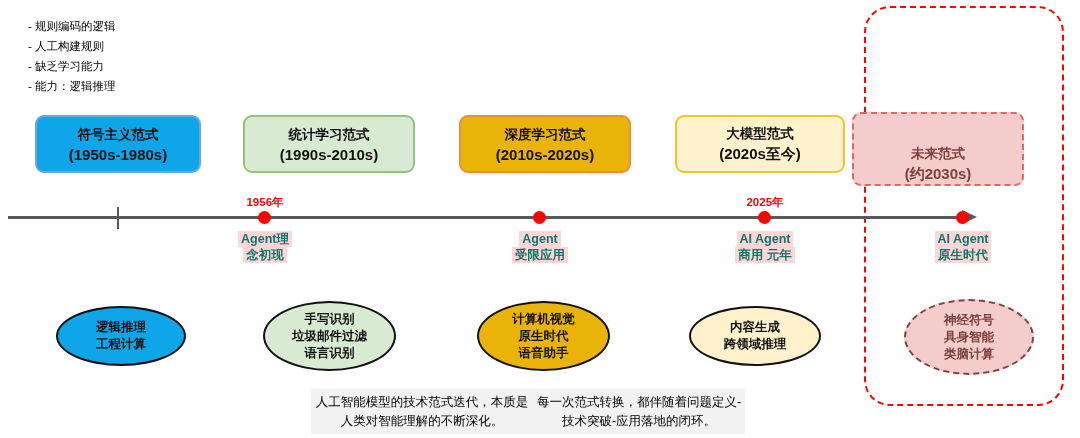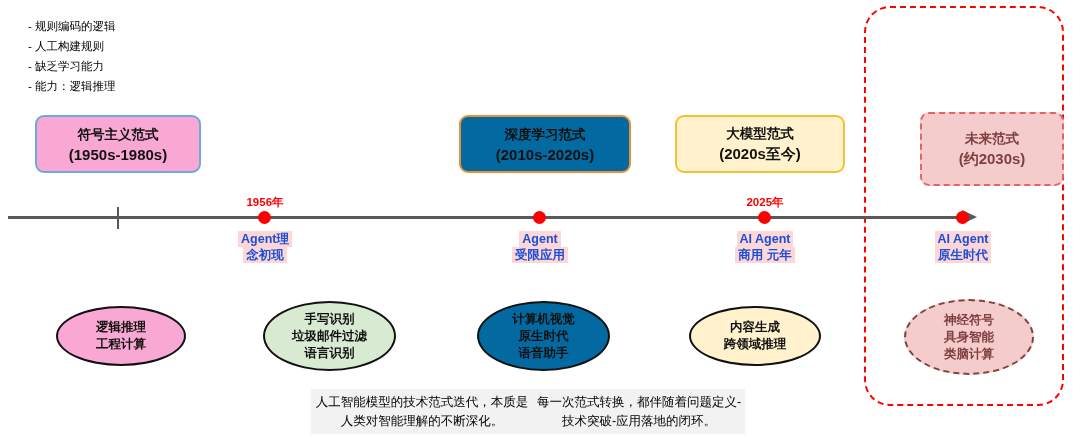--- a/index.html
+++ b/index.html
@@ -12,37 +12,37 @@
   .future-frame { position: absolute; left: 864px; top: 6px; width: 200px; height: 400px;
                   border: 2.5px dashed #ff0000; border-radius: 26px; }
 
   .pbox { position: absolute; border: 2px solid; border-radius: 9px; display: flex;
           flex-direction: column; align-items: center; justify-content: center;
           text-align: center; font-weight: bold; color: #111; }
   .p-title { font-size: 13.5px; }
   .p-sub   { font-size: 13px; margin-top: 2px; }
   .p-period{ font-size: 15px; margin-top: 2px; }
 
-  .c-blue   { background: #f9a8d4; border-color: #6fa8dc; }
+  .c-blue   { background: #0ea5e9; border-color: #6fa8dc; }
   .c-green  { background: #d9ead3; border-color: #93c47d; }
-  .c-orange { background: #0369a1; border-color: #e69138; }
+  .c-orange { background: #eab308; border-color: #e69138; }
   .c-yellow { background: #fff2cc; border-color: #f1c232; }
   .c-pink   { background: #f4cccc; border-color: #e06666; }
   .pbox.c-pink, .ellipse.c-pink { border-style: dashed; color: #7f4040; }
 
   .timeline-line { position: absolute; left: 8px; top: 216px; width: 956px; height: 3px; background: #595959; }
   .arrowhead { position: absolute; left: 962px; top: 210px; width: 0; height: 0;
                border-left: 15px solid #595959; border-top: 7.5px solid transparent;
                border-bottom: 7.5px solid transparent; }
   .tick { position: absolute; left: 117px; top: 207px; width: 2px; height: 22px; background: #595959; }
   .dot  { position: absolute; top: 211px; width: 13px; height: 13px; border-radius: 50%; background: #f00; }
 
   .year { position: absolute; width: 60px; text-align: center; font-size: 11.5px; font-weight: bold; color: #f00; top: 195px; }
   .m-label { position: absolute; width: 92px; text-align: center; top: 231px; }
-  .m-line  { display: table; margin: 0 auto; background: #fdd6d6; color: #1d4ed8;
+  .m-line  { display: table; margin: 0 auto; background: #fdd6d6; color: #0f766e;
              font-size: 12.5px; font-weight: bold; line-height: 16px; padding: 0 3px; }
 
   .ellipse { position: absolute; border: 2px solid; border-radius: 50%; display: flex;
              flex-direction: column; align-items: center; justify-content: center;
              text-align: center; font-weight: bold; font-size: 12.5px; line-height: 17px; color: #111; }
 
   .footer-box { position: absolute; left: 311px; top: 389px; width: 434px; height: 45px;
                 background: #f2f2f2; display: flex; flex-direction: row; align-items: center;
                 justify-content: center; font-size: 12.5px; line-height: 19px; text-align: center; color: #000; }
 </style>
@@ -57,29 +57,33 @@
     <div>- 缺乏学习能力</div>
     <div>- 能力：逻辑推理</div>
   </div>
 
   <div class="future-frame"></div>
 
   <div class="pbox c-blue" style="left:35px;top:115px;width:166px;height:58px;">
     <div class="p-title">符号主义范式</div>
     <div class="p-period">(1950s-1980s)</div>
   </div>
+  <div class="pbox c-green" style="left:243px;top:115px;width:172px;height:58px;">
+    <div class="p-title">统计学习范式</div>
+    <div class="p-period">(1990s-2010s)</div>
+  </div>
   <div class="pbox c-orange" style="left:459px;top:115px;width:172px;height:58px;">
     <div class="p-title">深度学习范式</div>
     <div class="p-period">(2010s-2020s)</div>
   </div>
   <div class="pbox c-yellow" style="left:675px;top:115px;width:170px;height:58px;">
     <div class="p-title">大模型范式</div>
     <div class="p-period">(2020s至今)</div>
   </div>
-  <div class="pbox c-pink" style="left:920px;top:112px;width:144px;height:74px;">
+  <div class="pbox c-pink" style="left:852px;top:112px;width:172px;height:74px;justify-content:flex-end;">
     <div class="p-title">未来范式</div>
     <div class="p-period">(约2030s)</div>
   </div>
 
   <div class="timeline-line"></div>
   <div class="arrowhead"></div>
   <div class="tick"></div>
 
   <div class="dot" style="left:258px;"></div>
   <div class="dot" style="left:533px;"></div>

